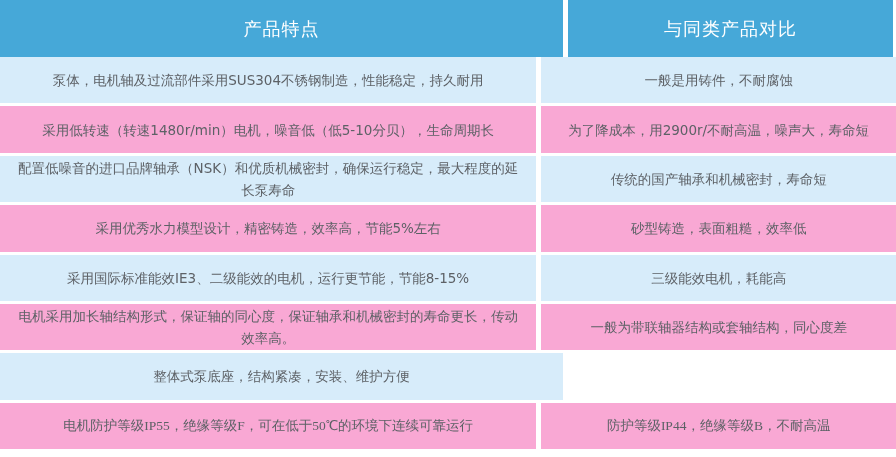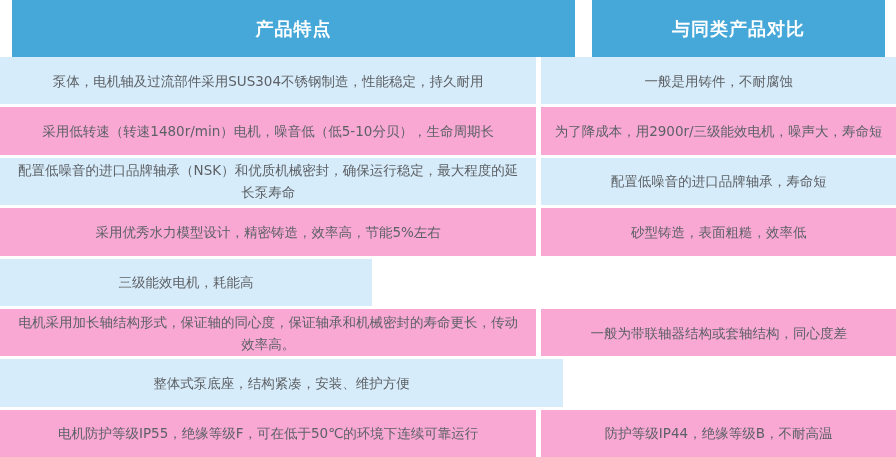--- a/index.html
+++ b/index.html
@@ -27,46 +27,45 @@
   .table-header {
     display: flex;
     height: 57px;
     flex: 0 0 57px;
     background: #ffffff;
   }
   .header-cell {
     background: #46a8d8;
     color: #ffffff;
     font-size: 18px;
-    font-weight: bold;
+    font-weight: normal;
     letter-spacing: 1px;
     display: flex;
     align-items: center;
     justify-content: center;
     box-sizing: border-box;
-    margin-left: 12px;
   }
   .header-cell.col-left  { width: 563px; margin-right: 5px; }
-  .header-cell.col-right { width: 293px; }
+  .header-cell.col-right { width: 325px; }
 
   
   .table-body {
     display: flex;
     flex-direction: column;
     flex: 1 1 auto;
   }
   .table-row {
     display: flex;
     flex: 1 1 0;
     min-height: 0;
     background: #ffffff;
     padding-bottom: 3px;
     box-sizing: border-box;
   }
-  .table-row:last-child { padding-bottom: 0; }
+  .table-row:last-child { padding-bottom: 8px; font-family: Liberation Serif, serif; }
 
   .cell {
     box-sizing: border-box;
     display: flex;
     align-items: center;
     justify-content: center;
     text-align: center;
     color: #5d6166;
     font-size: 13.5px;
     line-height: 22px;
@@ -104,43 +103,46 @@
       <div class="cell col-right">
         <span class="cell-text">一般是用铸件，不耐腐蚀</span>
       </div>
     </div>
 
     <div class="table-row tint-b">
       <div class="cell col-left">
         <span class="cell-text">采用低转速（转速1480r/min）电机，噪音低（低5-10分贝），生命周期长</span>
       </div>
       <div class="cell col-right">
-        <span class="cell-text">为了降成本，用2900r/三级能效电机，噪声大，寿命短</span>
+        <span class="cell-text">为了降成本，用2900r/不耐高温，噪声大，寿命短</span>
       </div>
     </div>
 
     <div class="table-row tint-a">
       <div class="cell col-left">
         <span class="cell-text">配置低噪音的进口品牌轴承（NSK）和优质机械密封，确保运行稳定，最大程度的延长泵寿命</span>
       </div>
       <div class="cell col-right">
-        <span class="cell-text">配置低噪音的进口品牌轴承，寿命短</span>
+        <span class="cell-text">传统的国产轴承和机械密封，寿命短</span>
       </div>
     </div>
 
     <div class="table-row tint-b">
       <div class="cell col-left">
         <span class="cell-text">采用优秀水力模型设计，精密铸造，效率高，节能5%左右</span>
       </div>
       <div class="cell col-right">
         <span class="cell-text">砂型铸造，表面粗糙，效率低</span>
       </div>
     </div>
 
     <div class="table-row tint-a">
+      <div class="cell col-left">
+        <span class="cell-text">采用国际标准能效IE3、二级能效的电机，运行更节能，节能8-15%</span>
+      </div>
       <div class="cell col-right">
         <span class="cell-text">三级能效电机，耗能高</span>
       </div>
     </div>
 
     <div class="table-row tint-b">
       <div class="cell col-left">
         <span class="cell-text">电机采用加长轴结构形式，保证轴的同心度，保证轴承和机械密封的寿命更长，传动效率高。</span>
       </div>
       <div class="cell col-right">

